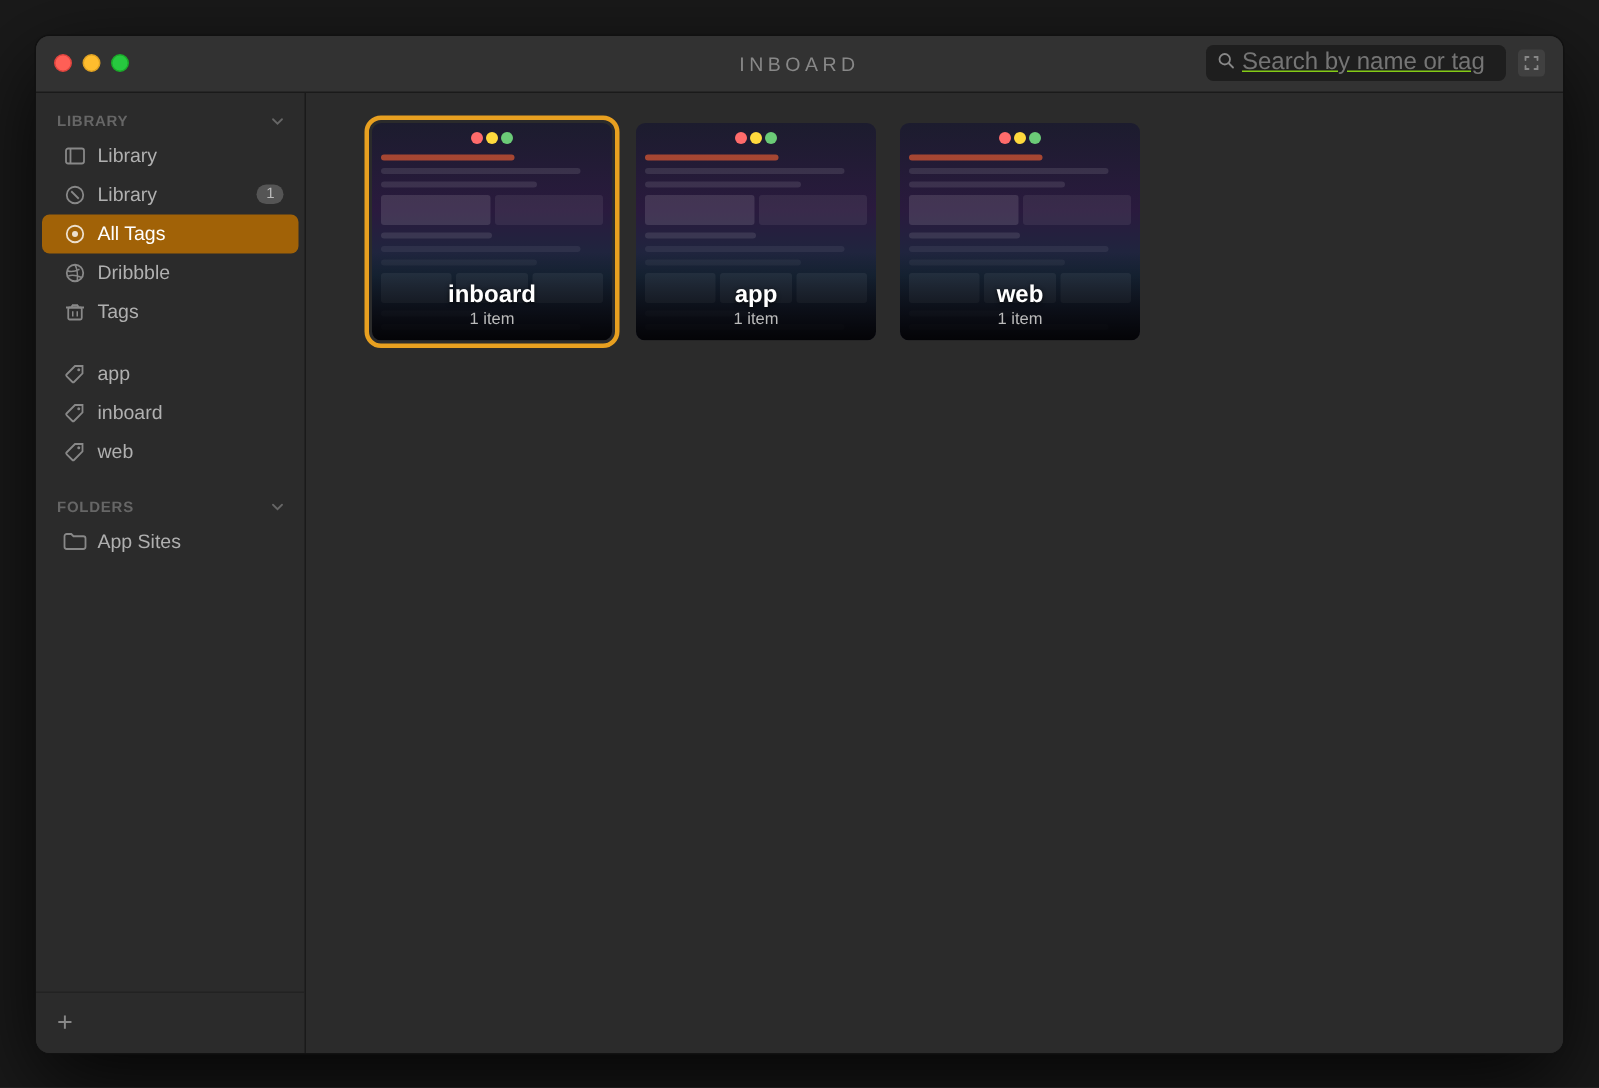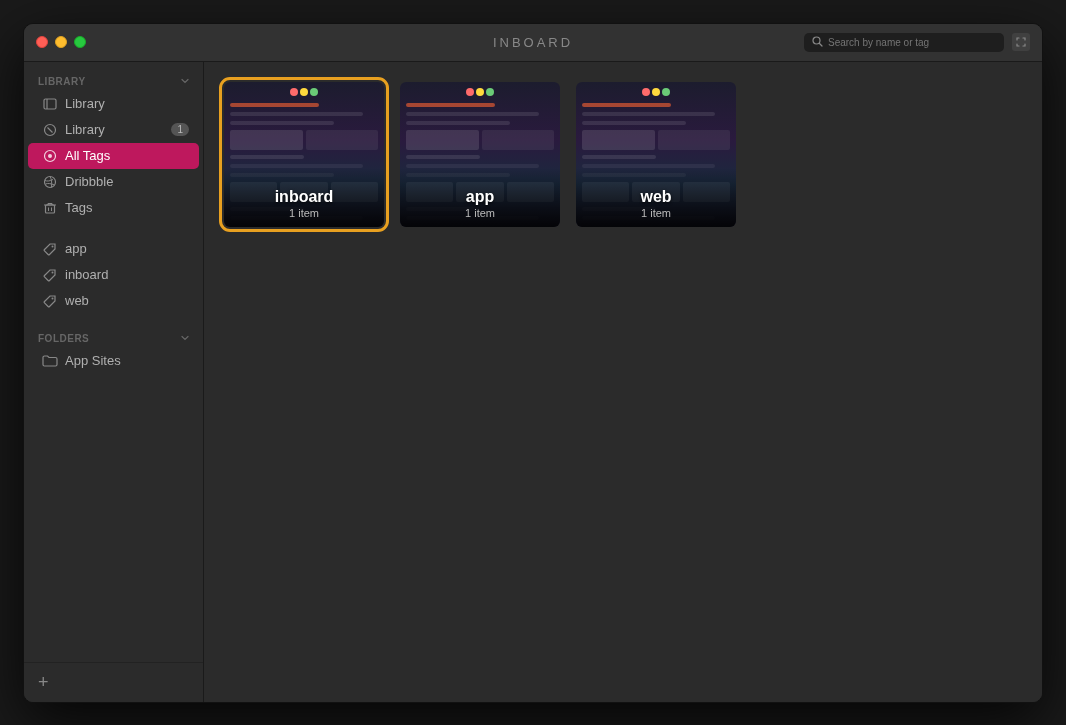--- a/index.html
+++ b/index.html
@@ -77,23 +77,24 @@
       border-radius: 5px;
       padding: 3px 8px;
       width: 200px;
       gap: 5px;
     }
 
     .search-bar input {
       background: transparent;
       border: none;
       outline: none;
-      color: #f0abfc;
-      font-size: 10px;
+      color: #84cc16;
+      font-size: 16px;
       width: 100%;
+      text-decoration: underline;
     }
 
     .search-icon-svg {
       color: #666;
       font-size: 11px;
     }
 
     .fullscreen-btn {
       width: 18px;
       height: 18px;
@@ -105,20 +106,21 @@
       cursor: pointer;
       color: #888;
       font-size: 10px;
     }
 
     
     .main-layout {
       display: flex;
       flex: 1;
       overflow: hidden;
+      gap: 24px;
     }
 
     
     .sidebar {
       width: 180px;
       background: #2b2b2b;
       border-right: 1px solid #1a1a1a;
       display: flex;
       flex-direction: column;
       flex-shrink: 0;
@@ -147,21 +149,21 @@
       color: #b0b0b0;
       font-size: 13px;
       cursor: pointer;
       border-radius: 5px;
       margin: 0 4px;
       gap: 7px;
       position: relative;
     }
 
     .sidebar-item.active {
-      background: #be185d;
+      background: #a16207;
       color: #fff;
     }
 
     .sidebar-item .badge {
       margin-left: auto;
       background: #555;
       color: #bbb;
       border-radius: 10px;
       padding: 1px 6px;
       font-size: 10px;

